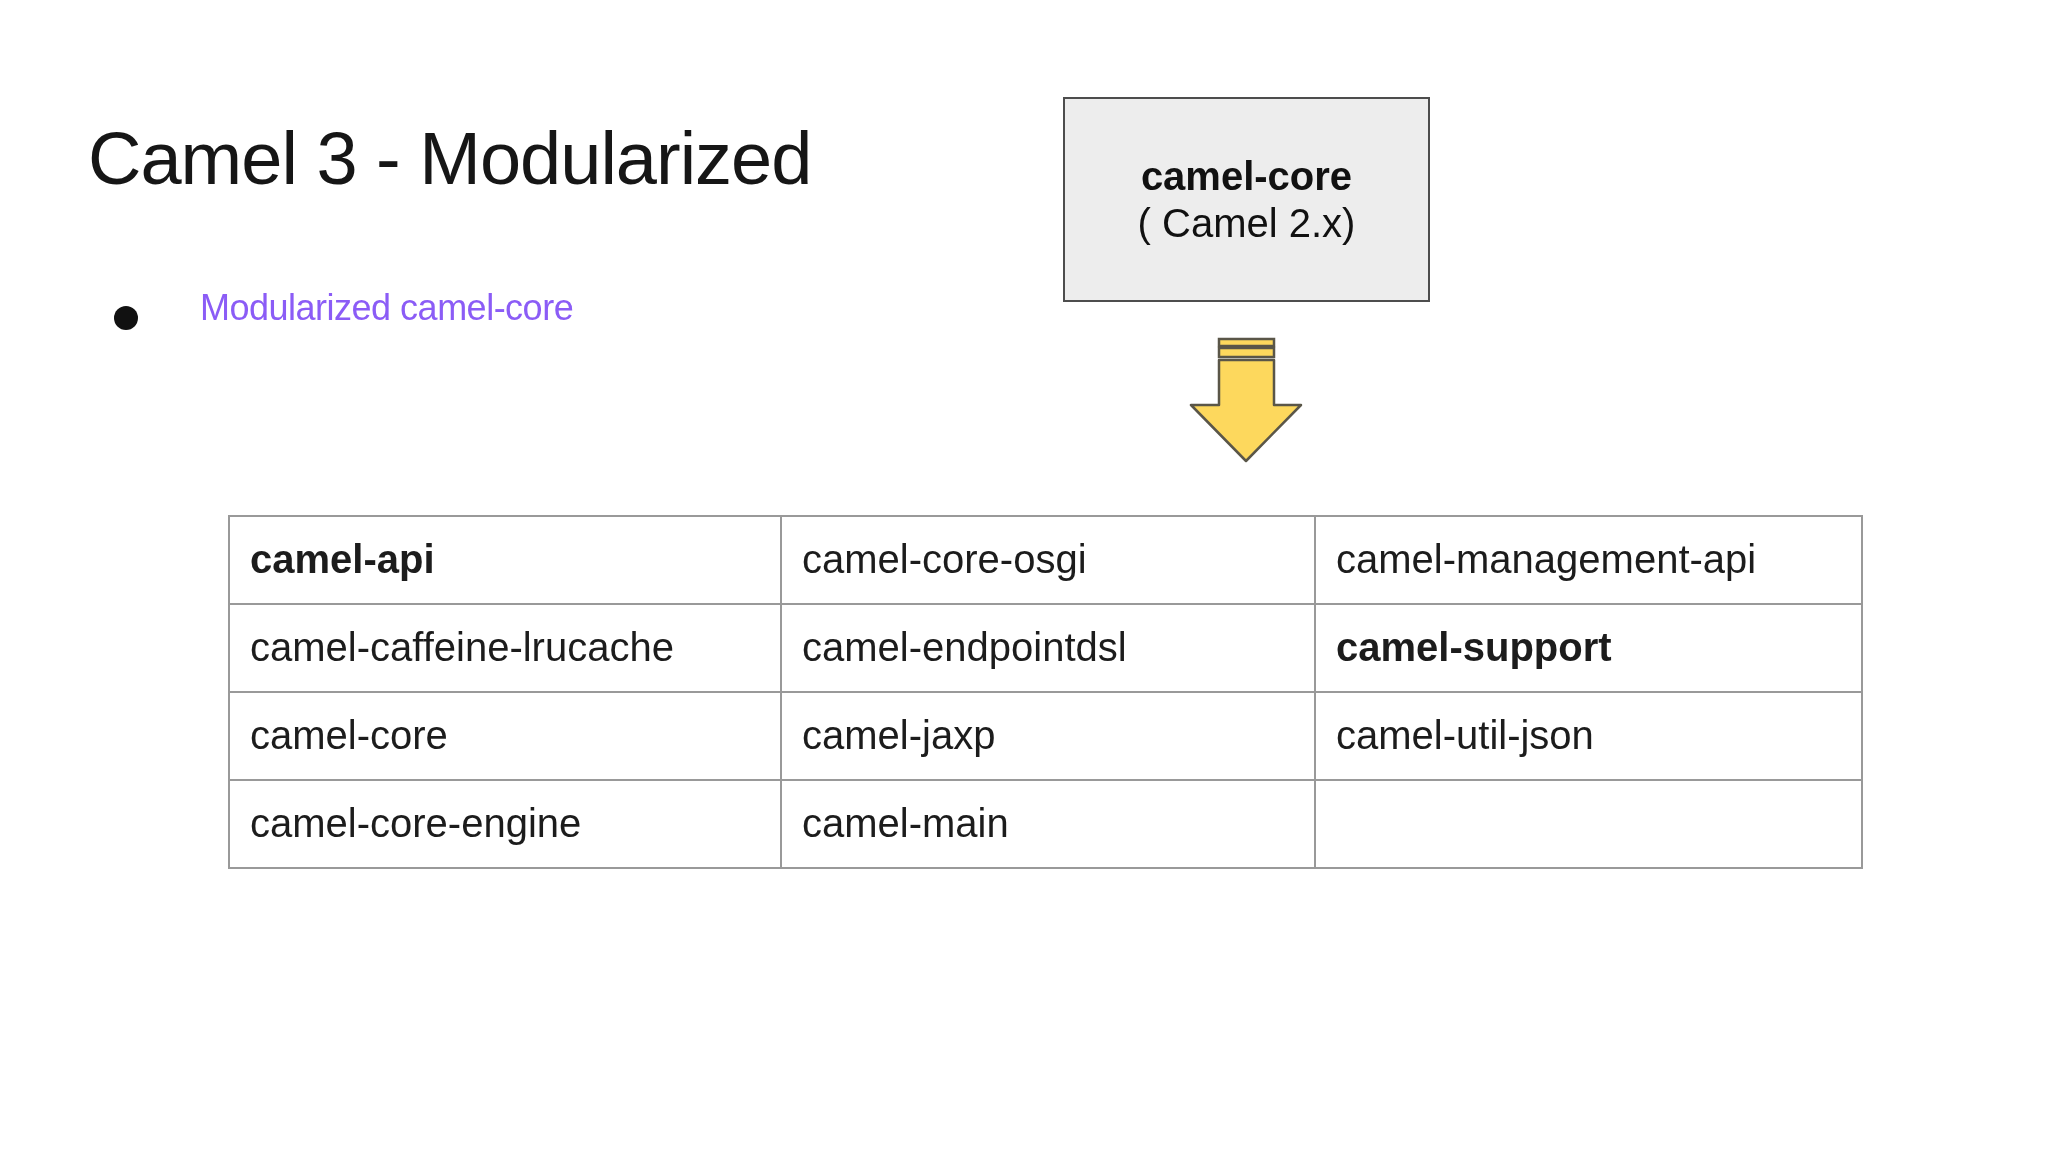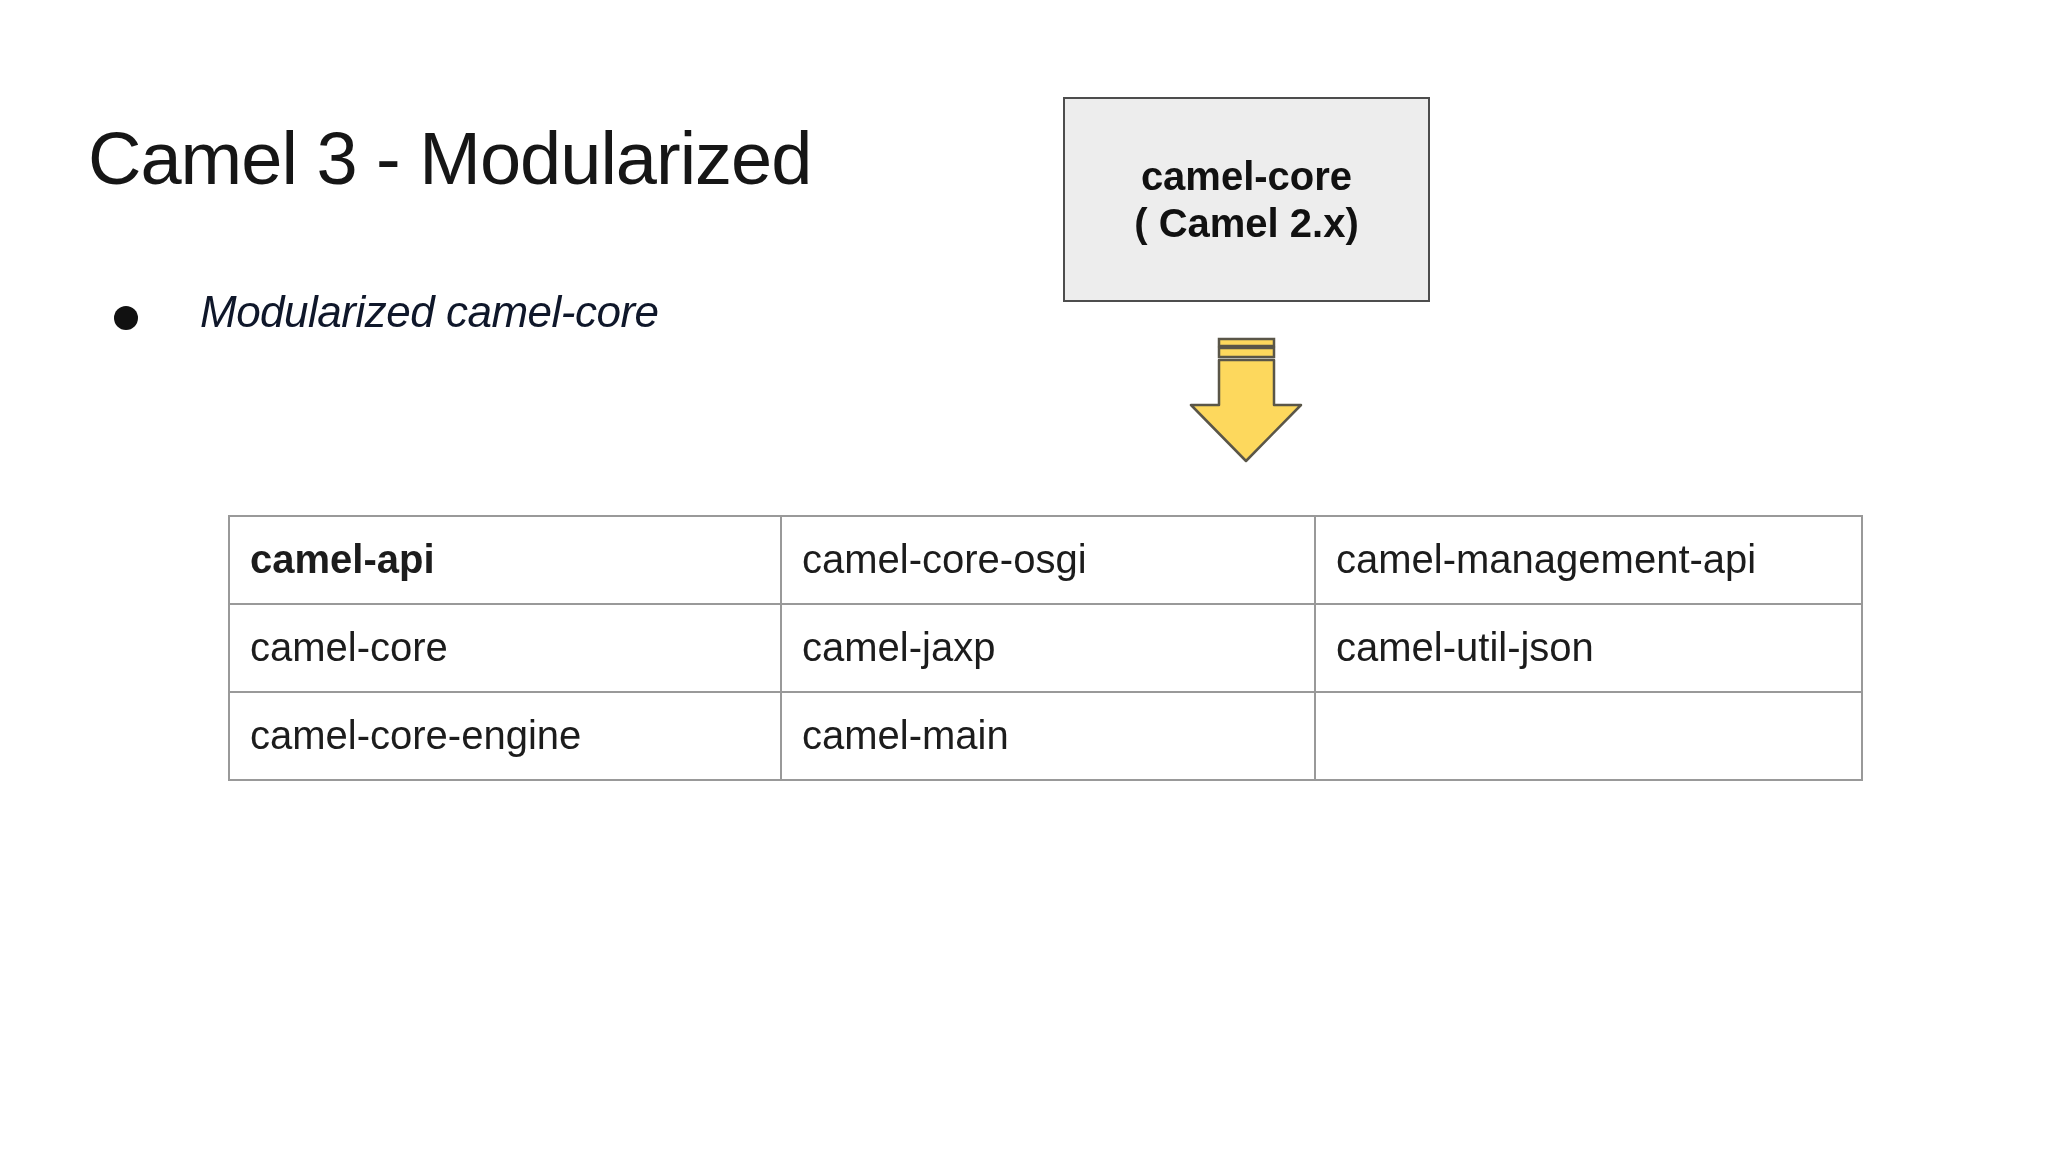--- a/index.html
+++ b/index.html
@@ -20,38 +20,37 @@
     white-space:nowrap;
   }
   
   .bullet-dot{
     position:absolute;left:114px;top:306px;
     width:24px;height:24px;border-radius:50%;
     background:#111111;
   }
   .bullet-text{
     position:absolute;left:200px;top:288px;
-    font-size:44px;line-height:1.1;letter-spacing:-0.5px;
-    color:#0f172a;
+    font-size:36px;line-height:1.1;letter-spacing:-0.5px;
+    color:#8b5cf6;
     white-space:nowrap;
-    font-style:italic;
   }
   
   .core-box{
     position:absolute;left:1063px;top:97px;
     width:367px;height:205px;
     background:#ededed;
     border:2px solid #4d4d4d;
     box-sizing:border-box;
     display:flex;flex-direction:column;
     align-items:center;justify-content:center;
     text-align:center;
   }
   .core-box-title{font-size:40px;font-weight:700;line-height:47px;color:#111111;}
-  .core-box-subtitle{font-size:40px;font-weight:700;line-height:47px;color:#111111;}
+  .core-box-subtitle{font-size:40px;font-weight:400;line-height:47px;color:#111111;}
   
   .down-arrow{position:absolute;left:1185px;top:333px;}
   
   .modules-table{
     position:absolute;left:228px;top:515px;
     border-collapse:collapse;
     table-layout:fixed;
     width:1633px;
   }
   .modules-table td{
@@ -100,20 +99,25 @@
         <col class="c2">
         <col class="c3">
     </colgroup>
     <tbody>
         <tr>
           <td class="bold">camel-api</td>
           <td>camel-core-osgi</td>
           <td>camel-management-api</td>
         </tr>
         <tr>
+          <td>camel-caffeine-lrucache</td>
+          <td>camel-endpointdsl</td>
+          <td class="bold">camel-support</td>
+        </tr>
+        <tr>
           <td>camel-core</td>
           <td>camel-jaxp</td>
           <td>camel-util-json</td>
         </tr>
         <tr>
           <td>camel-core-engine</td>
           <td>camel-main</td>
           <td></td>
         </tr>
       </tbody>

